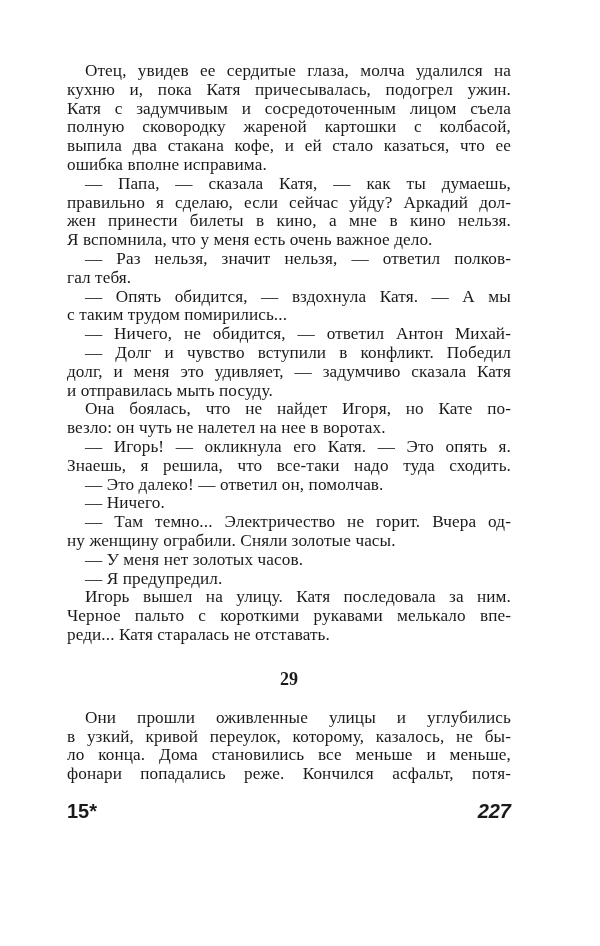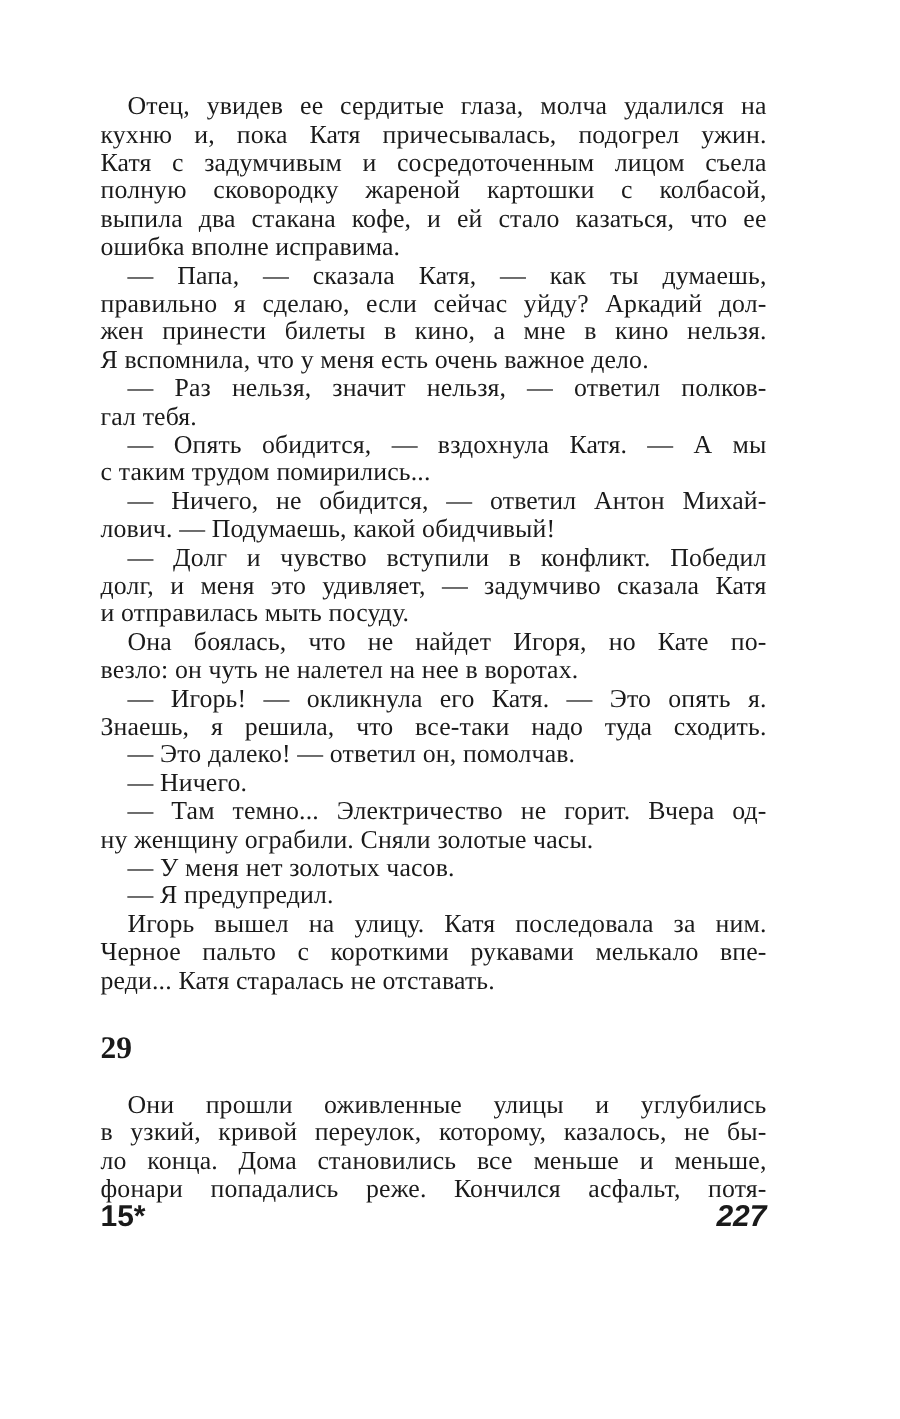--- a/index.html
+++ b/index.html
@@ -13,21 +13,21 @@
   }
   .line {
     display: block; height: 18.8px; line-height: 18.8px;
     font-size: 17.2px; white-space: nowrap;
     text-align: justify; text-align-last: justify;
     letter-spacing: 0.1px;
   }
   .line.last { text-align-last: left; }
   .line.indent { padding-left: 18px; }
   .chapter {
-    font-weight: bold; font-size: 21px;
+    text-align: center; font-weight: bold; font-size: 18px;
     height: 20px; line-height: 20px;
     margin-top: 24px; margin-bottom: 20px;
   }
   .footer {
     position: absolute; left: 67px; top: 800px; width: 444px; height: 20px;
     font-size: 20px; font-weight: bold;
     font-family: "Liberation Sans", "DejaVu Sans", sans-serif;
   }
   .footer .sig { position: absolute; left: 0; top: 0; }
   .footer .num { position: absolute; right: 0; top: 0; font-style: italic; margin-left: 48px; }
@@ -45,21 +45,20 @@
       <span class="line last">ошибка вполне исправима.</span>
       <span class="line indent">— Папа, — сказала Катя, — как ты думаешь,</span>
       <span class="line">правильно я сделаю, если сейчас уйду? Аркадий дол-</span>
       <span class="line">жен принести билеты в кино, а мне в кино нельзя.</span>
       <span class="line last">Я вспомнила, что у меня есть очень важное дело.</span>
       <span class="line indent">— Раз нельзя, значит нельзя, — ответил полков-</span>
       <span class="line last">гал тебя.</span>
       <span class="line indent">— Опять обидится, — вздохнула Катя. — А мы</span>
       <span class="line last">с таким трудом помирились...</span>
       <span class="line indent">— Ничего, не обидится, — ответил Антон Михай-</span>
-      <span class="line last">лович. — Подумаешь, какой обидчивый!</span>
       <span class="line indent">— Долг и чувство вступили в конфликт. Победил</span>
       <span class="line">долг, и меня это удивляет, — задумчиво сказала Катя</span>
       <span class="line last">и отправилась мыть посуду.</span>
       <span class="line indent">Она боялась, что не найдет Игоря, но Кате по-</span>
       <span class="line last">везло: он чуть не налетел на нее в воротах.</span>
       <span class="line indent">— Игорь! — окликнула его Катя. — Это опять я.</span>
       <span class="line">Знаешь, я решила, что все-таки надо туда сходить.</span>
       <span class="line indent last">— Это далеко! — ответил он, помолчав.</span>
       <span class="line indent last">— Ничего.</span>
       <span class="line indent">— Там темно... Электричество не горит. Вчера од-</span>

